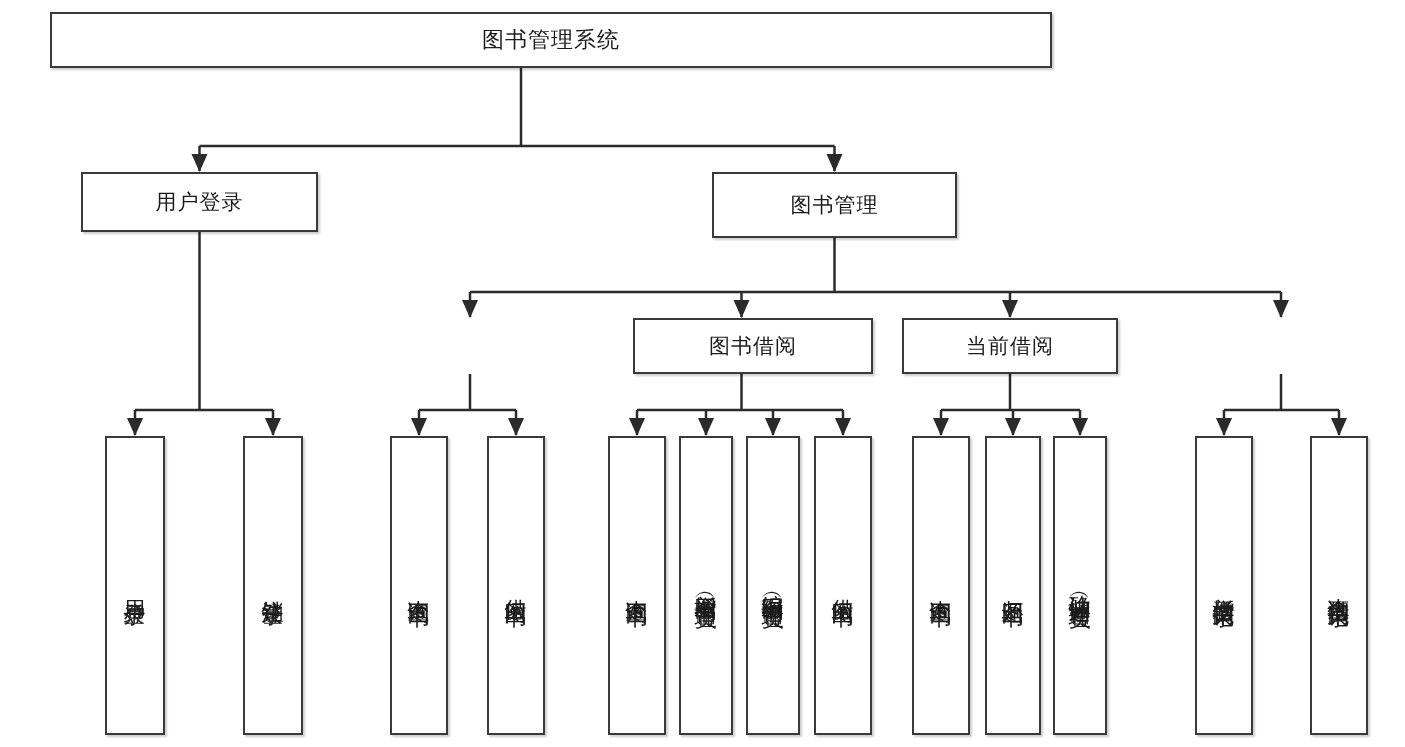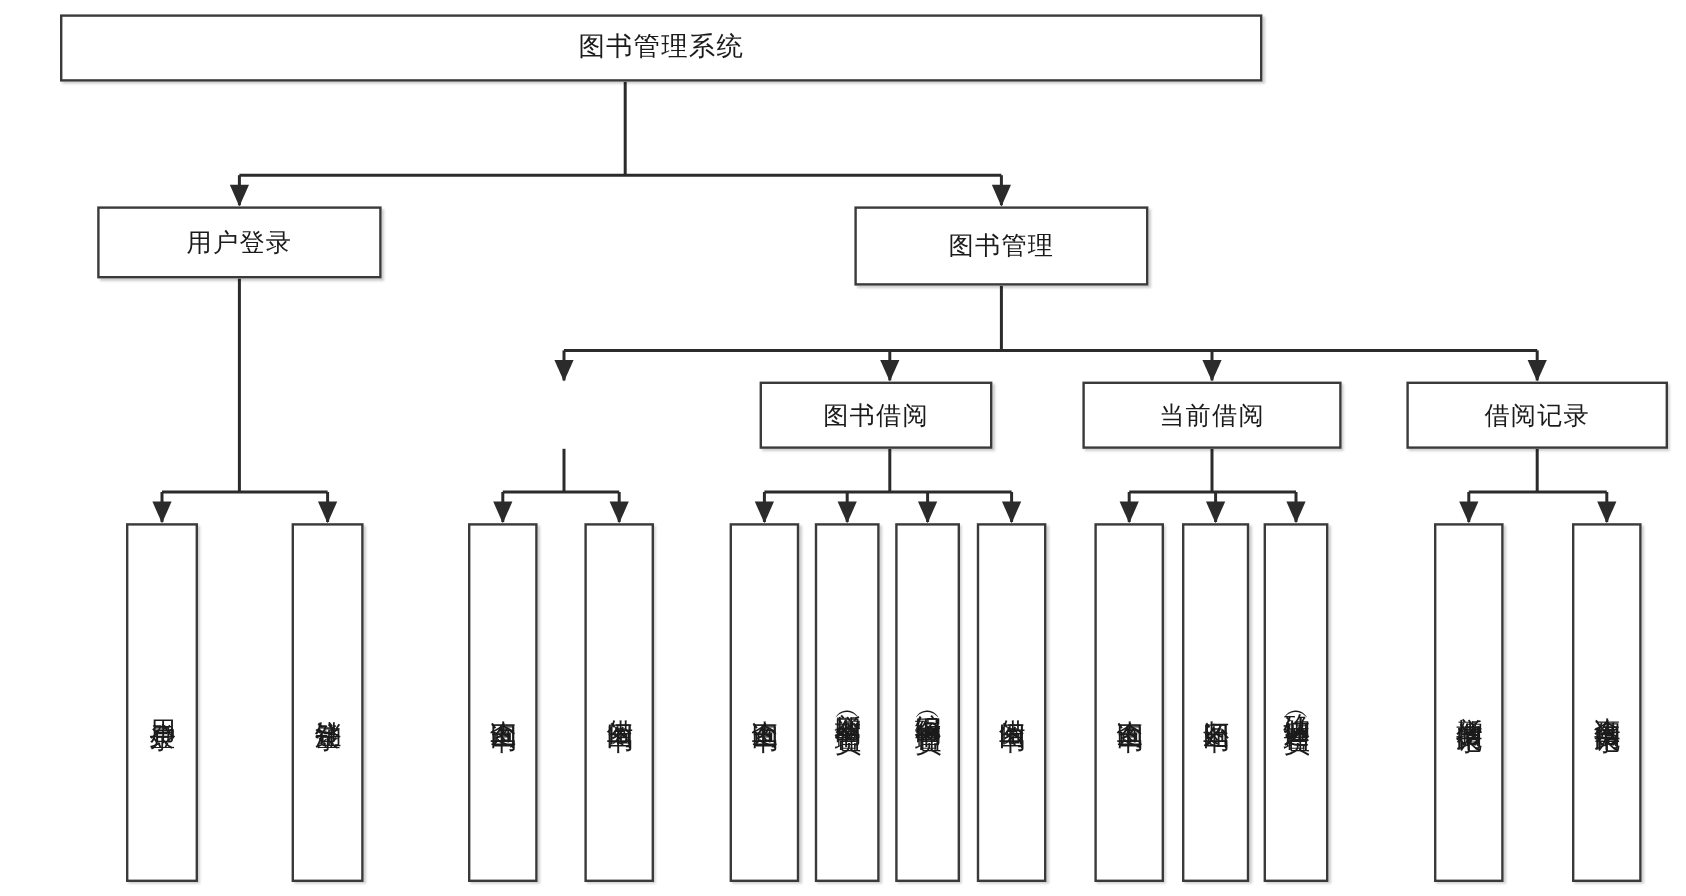--- a/index.html
+++ b/index.html
@@ -141,29 +141,26 @@
     <span class="node-label">图书管理系统</span>
   </div>
 
   <div class="node horiz" id="node-user-login" style="left: 81px; top: 172px; width: 237px; height: 60px;">
     <span class="node-label">用户登录</span>
   </div>
   <div class="node horiz" id="node-book-manage" style="left: 712px; top: 172px; width: 245px; height: 66px;">
     <span class="node-label">图书管理</span>
   </div>
 
-  <div class="node horiz" id="node-book-borrow" style="left: 633px; top: 318px; width: 194px; height: 56px;">
+  <div class="node horiz" id="node-book-borrow" style="left: 633px; top: 318px; width: 240px; height: 56px;">
     <span class="node-label">图书借阅</span>
   </div>
   <div class="node horiz" id="node-current-borrow" style="left: 902px; top: 318px; width: 216px; height: 56px;">
     <span class="node-label">当前借阅</span>
   </div>
-  <div class="node horiz" id="node-borrow-record" style="left: 1172px; top: 318px; width: 218px; height: 56px;">
-    <span class="node-label">借阅记录</span>
-  </div>
 
   <div class="node vert" id="node-leaf-user-login" style="left: 105px; top: 436px; width: 60px; height: 299px;">
     <span class="node-label">用户登录</span>
   </div>
   <div class="node vert" id="node-leaf-user-logout" style="left: 243px; top: 436px; width: 60px; height: 299px;">
     <span class="node-label">注销登录</span>
   </div>
   <div class="node vert" id="node-leaf-query-book-1" style="left: 390px; top: 436px; width: 58px; height: 299px;">
     <span class="node-label">查询图书</span>
   </div>

